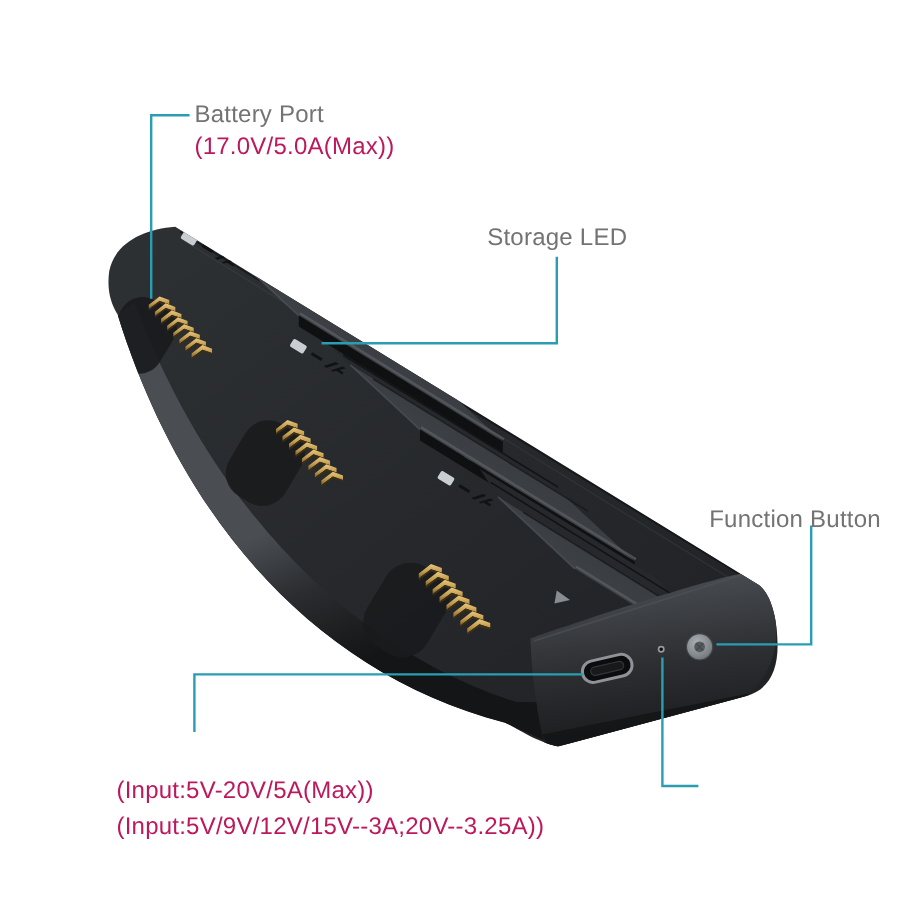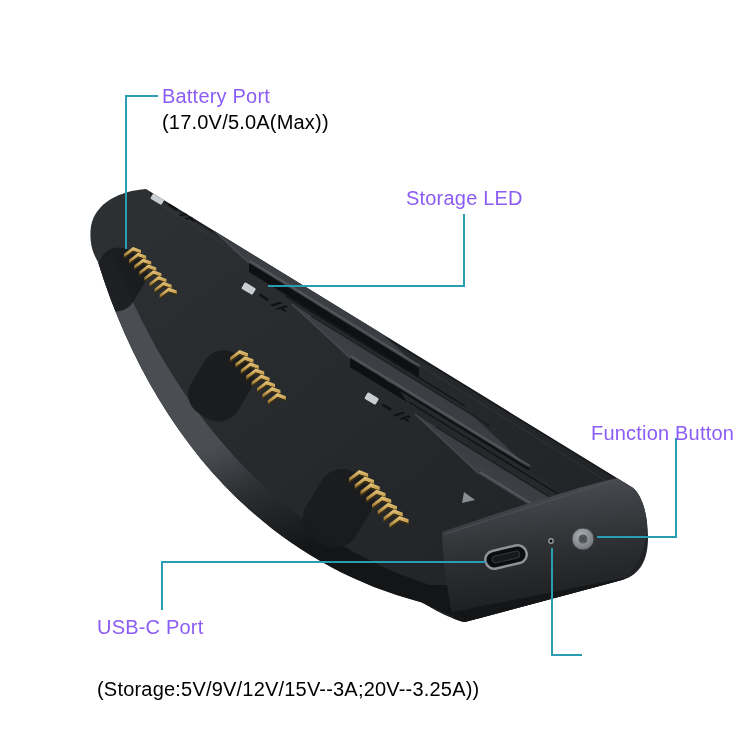--- a/index.html
+++ b/index.html
@@ -2,24 +2,24 @@
 <html><head>
 <meta charset="utf-8">
 <style>
   html,body{margin:0;padding:0;background:#fff;}
   .stage{
     position:relative;width:750px;height:750px;background:#ffffff;overflow:hidden;
     font-family:"Liberation Sans",sans-serif;
   }
   .scene{position:absolute;left:0;top:0;width:750px;height:750px;}
   .label{
-    position:absolute;font-size:20px;line-height:26px;color:#8b5cf6;
+    position:absolute;font-size:20px;line-height:26px;color:#737373;
     white-space:nowrap;letter-spacing:0.2px;
   }
-  .spec{color:#000000;}
+  .spec{color:#be185d;}
   .lbl-battery-port{left:162px;top:83px;}
   .lbl-battery-spec{left:162px;top:109px;}
   .lbl-charging-led{left:406px;top:185px;}
   .lbl-function-button{left:591px;top:408px;margin-top:12px;}
   .lbl-usbc{left:97px;top:614px;}
   .lbl-usbc-in{left:97px;top:646px;}
   .lbl-usbc-out{left:97px;top:676px;}
   .lbl-full-led{left:585px;top:644px;}
 </style>
 </head>
@@ -177,17 +177,17 @@
   </g>
 </svg>
 
 <div class="label lbl-battery-port">Battery Port</div>
 <div class="label spec lbl-battery-spec">(17.0V/5.0A(Max))</div>
 
 <div class="label lbl-charging-led">Storage LED</div>
 
 <div class="label lbl-function-button">Function Button</div>
 
-<div class="label lbl-usbc">USB-C Port</div>
-<div class="label spec lbl-usbc-out">(Storage:5V/9V/12V/15V--3A;20V--3.25A))</div>
+<div class="label spec lbl-usbc-in">(Input:5V-20V/5A(Max))</div>
+<div class="label spec lbl-usbc-out">(Input:5V/9V/12V/15V--3A;20V--3.25A))</div>
 
 
 </div>
 
 </body></html>

